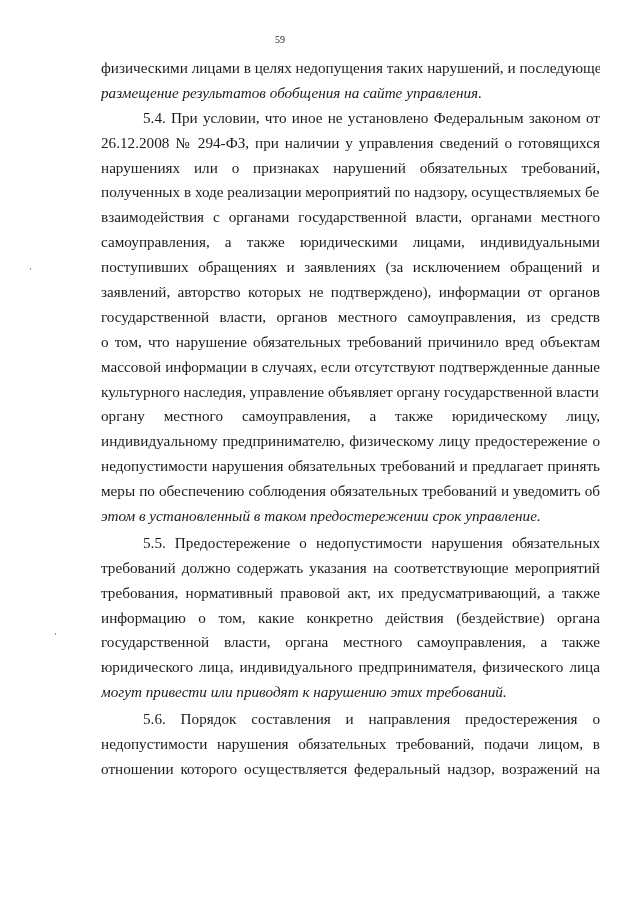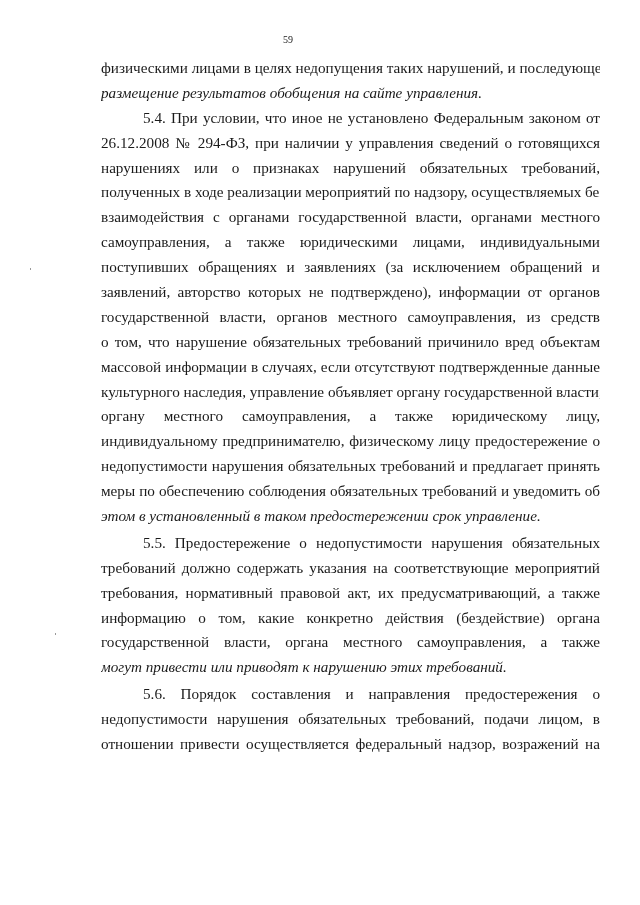--- a/index.html
+++ b/index.html
@@ -1,19 +1,19 @@
 <!DOCTYPE html>
 <html><head>
 <meta charset="utf-8">
 <style>
   html, body { margin:0; padding:0; background:#ffffff; }
   body { width:640px; height:905px; position:relative; overflow:hidden; }
   .page { position:absolute; left:0; top:0; width:640px; height:905px; background:#fff; }
   .page-num {
-    position:absolute; top:34px; left:16px; width:544px; text-align:center;
+    position:absolute; top:34px; left:8px; width:544px; text-align:center;
     font-family:"Liberation Serif", serif; font-size:10px; color:#222;
   }
   .body-text {
     position:absolute; left:101px; top:56px; width:499px;
     font-family:"Liberation Serif", serif; font-size:15.2px; color:#1a1a1a;
   }
   .line {
     display:block; height:24.9px; line-height:24.9px; white-space:nowrap;
     text-align:justify; text-align-last:justify; overflow:hidden;
   }
@@ -55,26 +55,27 @@
       <span class="line last">этом в установленный в таком предостережении срок управление.</span>
     </div>
     <span class="gap"></span>
 
     <div>
       <span class="line indent">5.5. Предостережение о недопустимости нарушения обязательных</span>
       <span class="line">требований должно содержать указания на соответствующие мероприятий</span>
       <span class="line">требования, нормативный правовой акт, их предусматривающий, а также</span>
       <span class="line">информацию о том, какие конкретно действия (бездействие) органа</span>
       <span class="line">государственной власти, органа местного самоуправления, а также</span>
+      <span class="line">юридического лица, индивидуального предпринимателя, физического лица</span>
       <span class="line last">могут привести или приводят к нарушению этих требований.</span>
     </div>
     <span class="gap"></span>
 
     <div>
       <span class="line indent">5.6. Порядок составления и направления предостережения о</span>
       <span class="line">недопустимости нарушения обязательных требований, подачи лицом, в</span>
-      <span class="line">отношении привести осуществляется федеральный надзор, возражений на</span>
+      <span class="line">отношении которого осуществляется федеральный надзор, возражений на</span>
     </div>
   </div>
 
   <div class="speck" style="left:30px;top:268px;"></div>
   <div class="speck" style="left:55px;top:633px;"></div>
 </div>
 
 </body></html>

